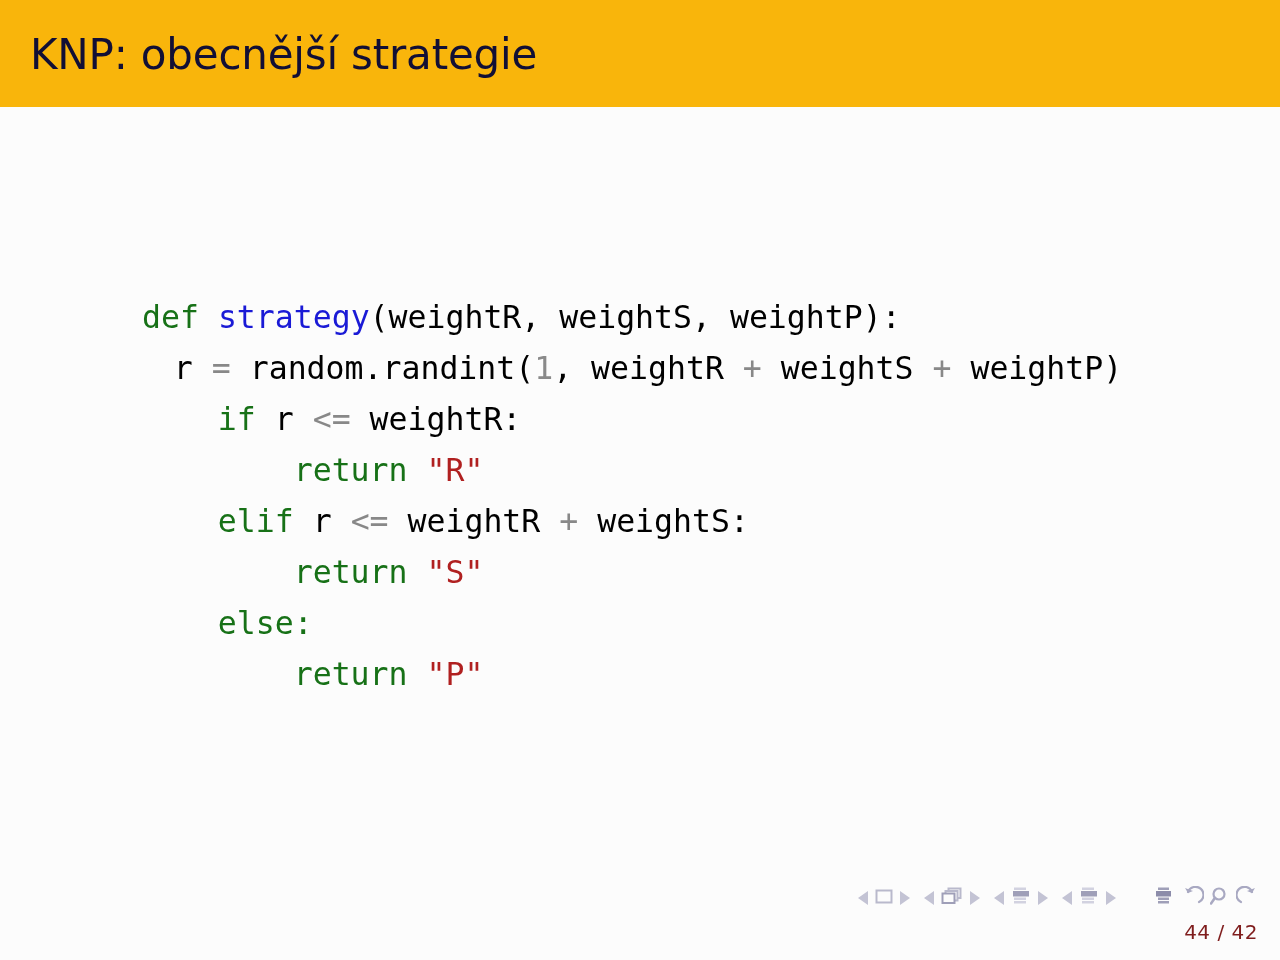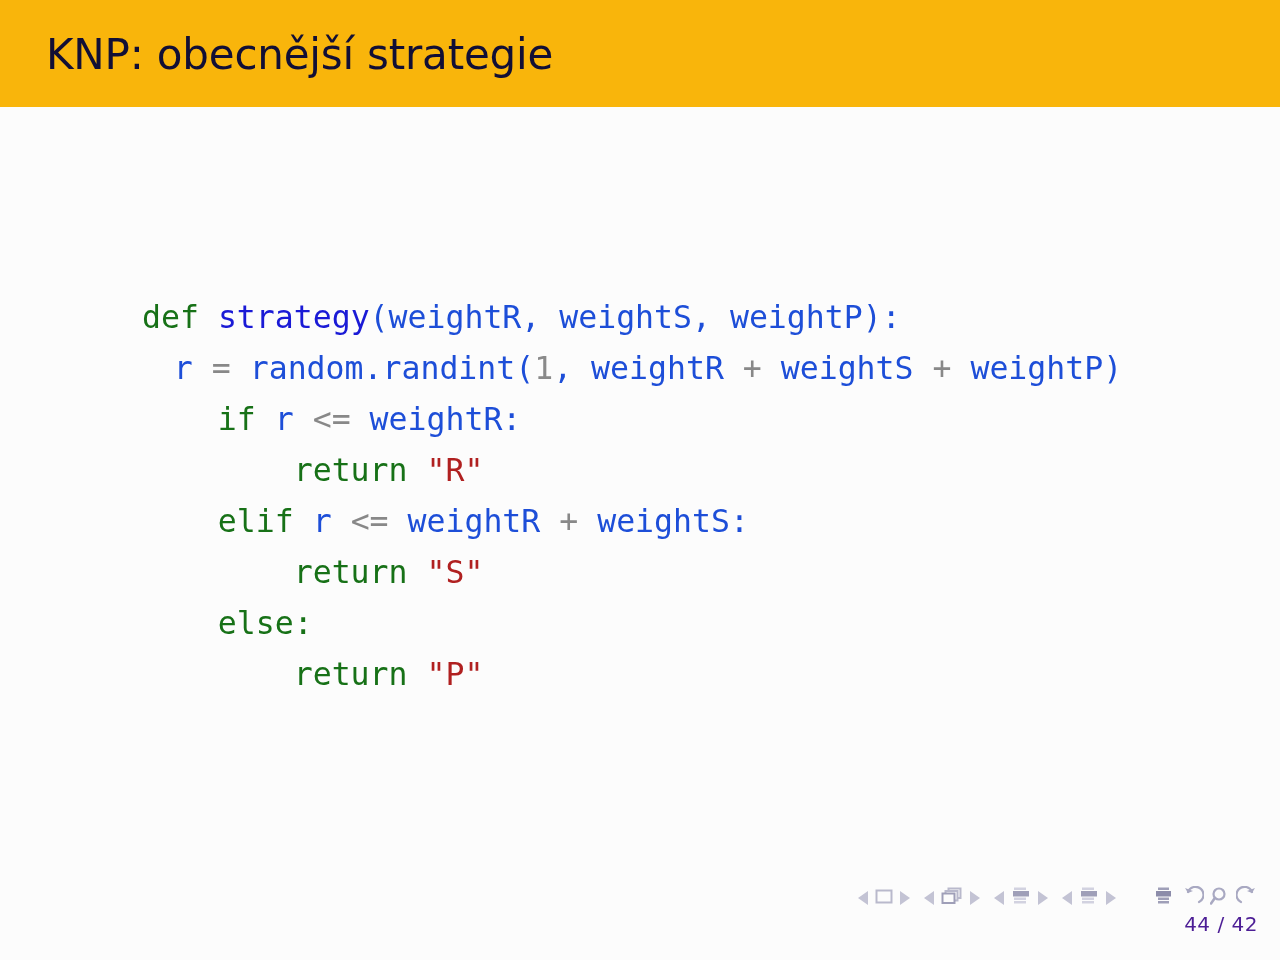--- a/index.html
+++ b/index.html
@@ -28,21 +28,20 @@
   .headbar-title {
     position: absolute;
     left: 30px;
     top: 30px;
     font-family: "DejaVu Sans", "Liberation Sans", sans-serif;
     font-size: 42px;
     font-weight: 400;
     letter-spacing: -0.2px;
     color: #120f35;
     white-space: nowrap;
-    margin-left: 16px;
   }
 
   
   .slide-body {
     position: absolute;
     left: 0;
     top: 107px;
     width: 1280px;
     height: 853px;
   }
@@ -56,21 +55,21 @@
     white-space: pre;
     color: #111111;
     letter-spacing: 0px;
   }
   .code-line {
     white-space: pre;
     height: 51px;
   }
   .tok-kw    { color: #177117; margin-left: 44px; }   
   .tok-fn    { color: #1a1ad6; text-align: right; }   
-  .tok-name  { color: #1d4ed8; }   
+  .tok-name  { color: #000000; }   
   .tok-op    { color: #888888; }   
   .tok-num   { color: #8a8a8a; }
   .tok-str   { color: #b02020; }   
 
   
   .navbar {
     position: absolute;
     right: 22px;
     bottom: 50px;
     display: flex;
@@ -99,24 +98,24 @@
   .nav-tools {
     display: flex;
     align-items: center;
     gap: 6px;
     margin-left: 8px;
   }
 
   .pagenum {
     position: absolute;
     right: 22px;
-    bottom: 24px;
+    bottom: 16px;
     font-family: "DejaVu Sans", "Liberation Sans", sans-serif;
     font-size: 20px;
-    color: #4c1d95;
+    color: #7f1d1d;
     letter-spacing: 0.5px;
   }
 </style>
 </head>
 <body>
 
 <div class="headbar">
   <div class="headbar-title">KNP: obecnější strategie</div>
 </div>
 

